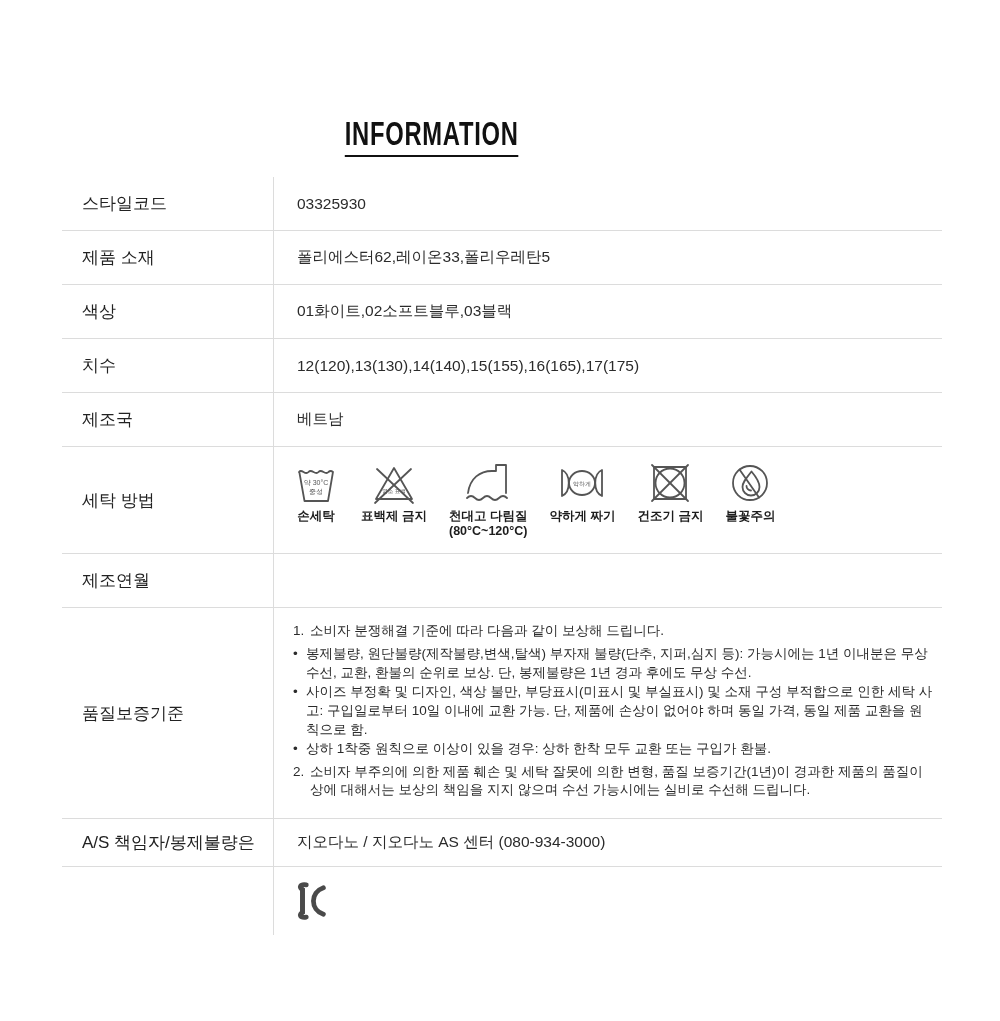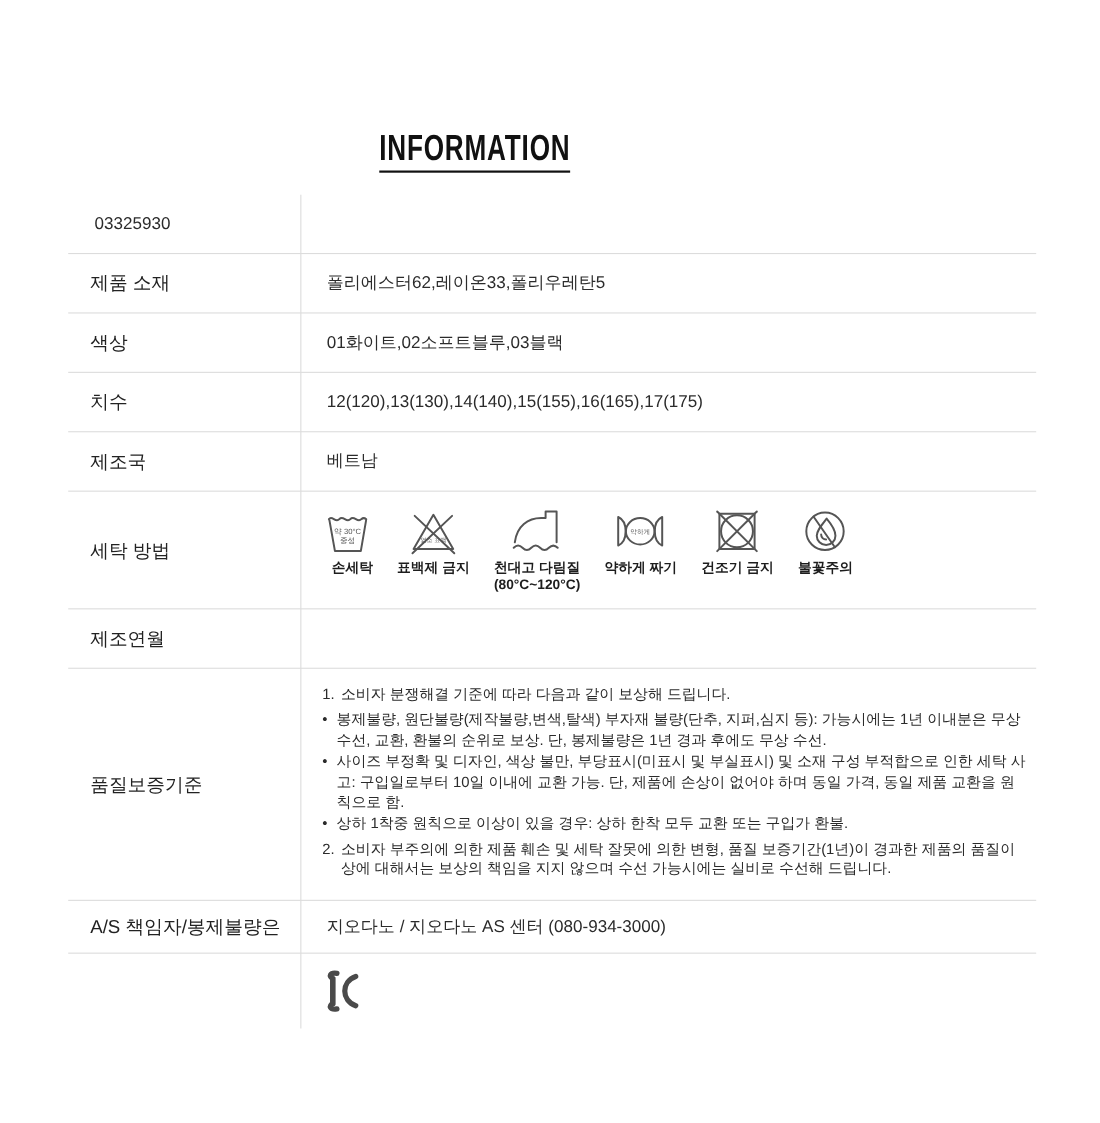--- a/index.html
+++ b/index.html
@@ -69,21 +69,21 @@
 
   
   .wash-row { height: 106px; }
   .wash-icons {
     flex: 1;
     display: flex;
     align-items: flex-start;
     gap: 22px;
     padding-left: 20px;
   }
-  .care-item { text-align: right; }
+  .care-item { text-align: center; }
   .care-item svg { display: block; margin: 0 auto; }
   .care-caption {
     margin-top: 4px;
     font-size: 12.5px;
     font-weight: 700;
     color: #1d1d1d;
     line-height: 1.25;
     white-space: nowrap;
   }
   .icon-stroke { stroke: #555; fill: none; stroke-width: 1.8; stroke-linecap: round; stroke-linejoin: round; }
@@ -124,20 +124,21 @@
 
 <div class="page">
 
   <div class="title-wrap">
     <h1 class="page-title">INFORMATION</h1>
   </div>
 
   <div class="info-table">
 
     <div class="row h53">
+      <div class="row-label">스타일코드</div>
       <div class="row-value">03325930</div>
     </div>
 
     <div class="row h53">
       <div class="row-label">제품 소재</div>
       <div class="row-value">폴리에스터62,레이온33,폴리우레탄5</div>
     </div>
 
     <div class="row h53">
       <div class="row-label">색상</div>

